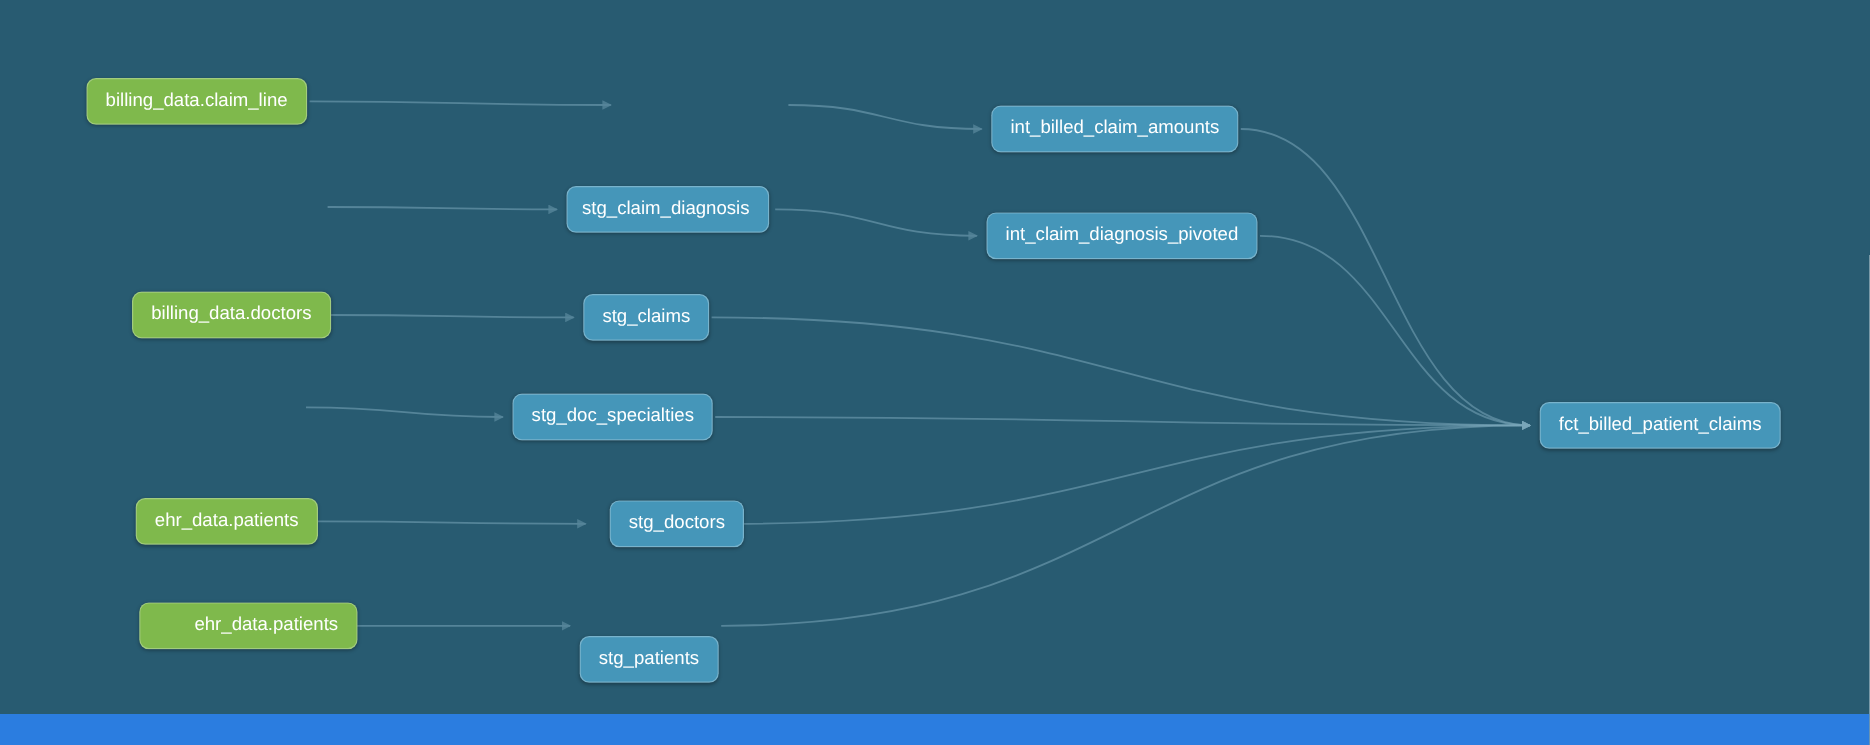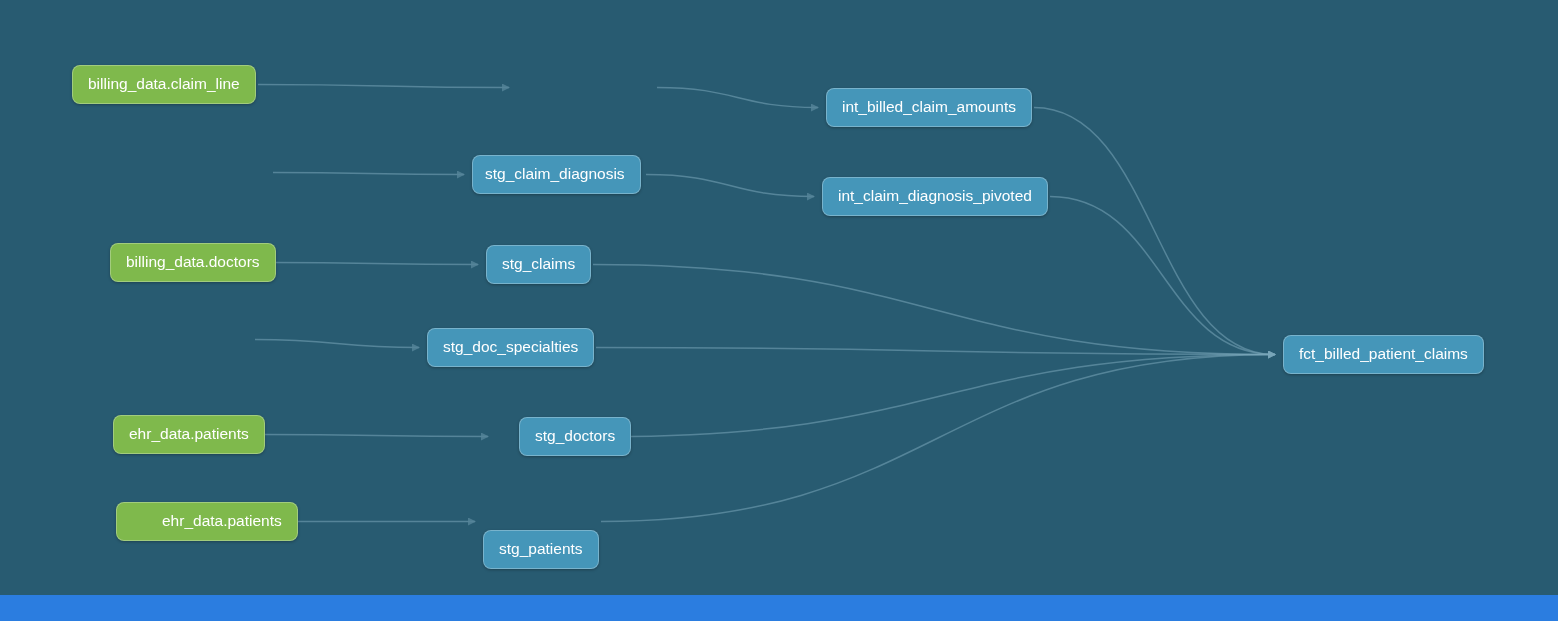--- a/index.html
+++ b/index.html
@@ -71,20 +71,20 @@
       <path d="M 1050 196.5 C 1162.5 196.5, 1162.5 354.5, 1275 354.5" class="edge" marker-end="url(#arrowhead)"></path>
     </svg>
   <div id="nodes">
       <div class="node source" id="n-billing_data.claim_line" style="left: 72px; top: 65px;">billing_data.claim_line</div>
       <div class="node source" id="n-billing_data.claims" style="left: 110px; top: 243px;">billing_data.doctors</div>
       <div class="node source" id="n-ehr_data.doctors" style="left: 113px; top: 415px;">ehr_data.patients</div>
       <div class="node source" id="n-ehr_data.patients" style="left: 116px; top: 502px; padding-left: 45px;">ehr_data.patients</div>
       <div class="node model" id="n-stg_claim_diagnosis" style="left: 472px; top: 155px; padding-left: 12px;">stg_claim_diagnosis</div>
       <div class="node model" id="n-stg_doc_specialties" style="left: 427px; top: 328px;">stg_doc_specialties</div>
       <div class="node model" id="n-stg_claims" style="left: 486px; top: 245px;">stg_claims</div>
-      <div class="node model" id="n-stg_doctors" style="left: 519px; top: 417px;">stg_doctors</div>
+      <div class="node model" id="n-stg_doctors" style="left: 508px; top: 417px;">stg_doctors</div>
       <div class="node model" id="n-stg_patients" style="left: 483px; top: 502px; margin-top: 28px;">stg_patients</div>
       <div class="node model" id="n-int_billed_claim_amounts" style="left: 826px; top: 88px;">int_billed_claim_amounts</div>
       <div class="node model" id="n-int_claim_diagnosis_pivoted" style="left: 822px; top: 177px;">int_claim_diagnosis_pivoted</div>
       <div class="node model" id="n-fct_billed_patient_claims" style="left: 1283px; top: 335px;">fct_billed_patient_claims</div>
     </div>
   <div id="bottom-bar"></div>
 </div>
 
 </body></html>

